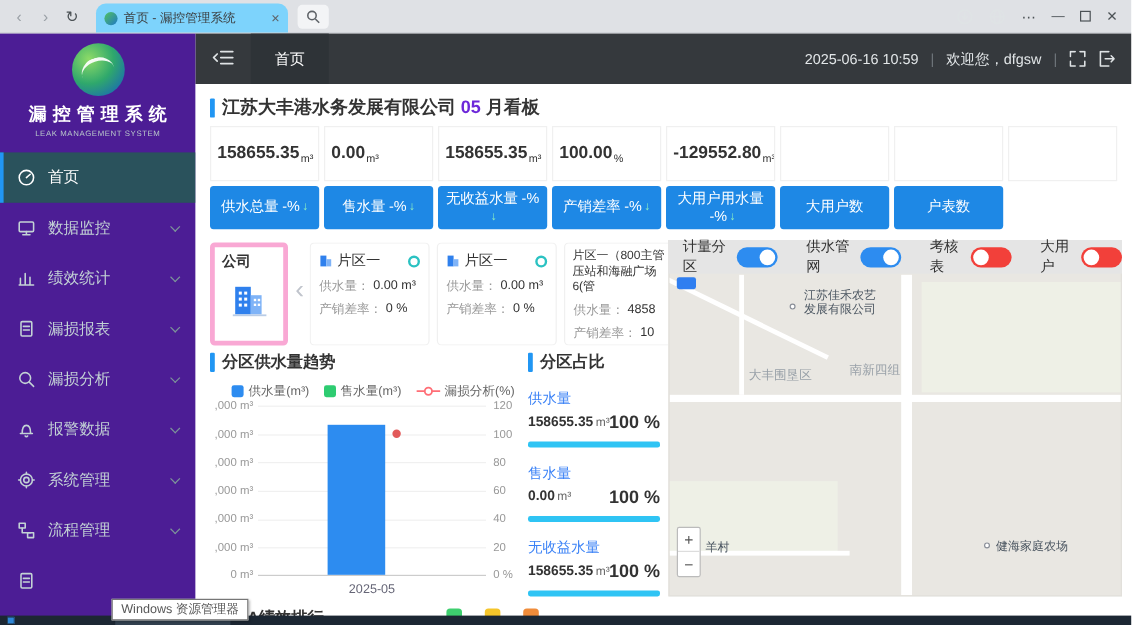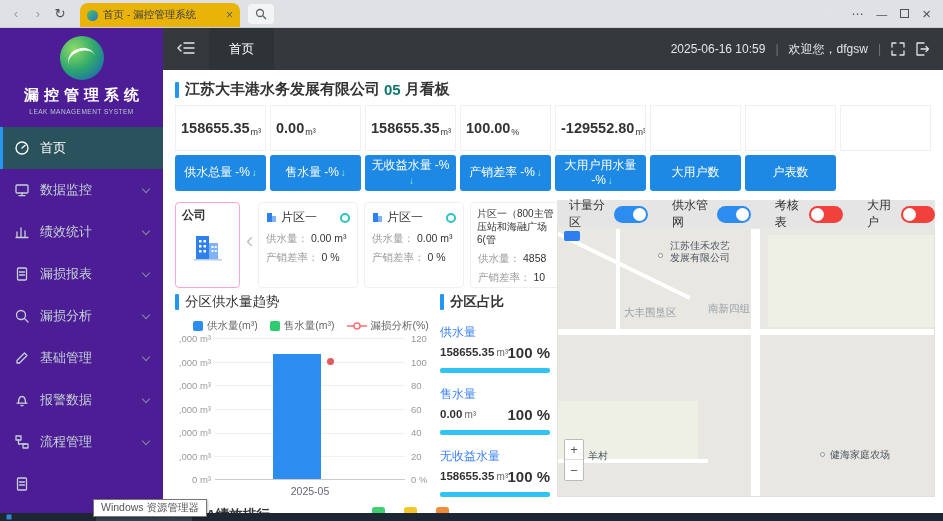--- a/index.html
+++ b/index.html
@@ -2,21 +2,21 @@
 <html><head>
 <meta charset="utf-8">
 <style>
 *{box-sizing:border-box;margin:0;padding:0}
 body{font-family:"Liberation Sans","DejaVu Sans",sans-serif}
 .screen{position:relative;width:943px;height:521px;background:#fff;overflow:hidden;font-size:12px;color:#333}
 
 .chrome{position:absolute;left:0;top:0;right:0;height:28px;background:#dfe1e5;border-bottom:1px solid #c9ccd1;display:flex;align-items:center;padding:0 6px;gap:2px}
 .nav-ico{width:20px;text-align:center;color:#4c5256;font-size:13px;line-height:28px}
 .nav-ico.dim{color:#9aa0a6}
-.chrome-tab{align-self:flex-end;height:24px;width:160px;background:#eab308;border-radius:8px 8px 0 0;display:flex;align-items:center;gap:5px;padding:0 7px;font-size:10.5px;color:#3c4043;margin-left:8px}
+.chrome-tab{align-self:flex-end;height:24px;width:160px;background:#7dd3fc;border-radius:8px 8px 0 0;display:flex;align-items:center;gap:5px;padding:0 7px;font-size:10.5px;color:#3c4043;margin-left:8px}
 .favicon{width:11px;height:11px;border-radius:50%;background:linear-gradient(135deg,#52c15e,#1f78c8);flex:none}
 .tab-title{flex:1;overflow:hidden;white-space:nowrap;text-overflow:ellipsis}
 .tab-close{color:#5f6368;font-size:12px;line-height:1}
 .mini-search{width:26px;height:20px;border-radius:4px;background:#f3f4f6;display:flex;align-items:center;justify-content:center;margin-left:6px}
 .chrome-right{margin-left:auto;display:flex;align-items:center;gap:13px;color:#4c5256;padding-right:6px}
 .win-min{font-size:11px}
 .win-restore{width:9px;height:9px;border:1px solid #4c5256}
 .win-close{font-size:15px;line-height:1}
 
 .sidebar{position:absolute;left:0;top:28px;width:163px;bottom:0;background:#4c1d95}
@@ -37,32 +37,32 @@
 .collapse{padding:0 14px;width:46px}
 .collapse svg{width:18px;height:14px;stroke:#dfe3e5;fill:none;stroke-width:1.4;stroke-linecap:round}
 .page-tab{height:100%;display:flex;align-items:center;padding:0 20px;background:#2e3337;font-size:12.5px;color:#fff}
 .topbar-right{margin-left:auto;display:flex;align-items:center;gap:10px;padding-right:14px;font-size:12px;color:#e2e6e8}
 .tsep{color:#6f777c}
 .tb-ico svg{width:14px;height:14px;stroke:#dfe3e5;fill:none;stroke-width:1.3;stroke-linecap:round;stroke-linejoin:round;display:block}
 
 .content{position:absolute;left:163px;top:70px;right:0;bottom:0;background:#fff;overflow:hidden}
 .board-title{position:absolute;left:12px;top:10px;display:flex;align-items:center;font-size:15px;font-weight:bold;color:#333}
 .accent{width:4px;height:16px;background:#2196f3;border-radius:1px;margin-right:6px}
-.month{color:#0f766e;margin:0 4px}
+.month{color:#6d28d9;margin:0 4px}
 
 .stats-values{position:absolute;left:12px;top:35px;width:756px;display:grid;grid-template-columns:repeat(8,1fr);gap:4px}
 .sv-cell{height:46px;border:1px solid #f0f0f0;display:flex;align-items:center;padding:0 5px;white-space:nowrap;overflow:hidden}
 .sv-val{font-size:14.5px;font-weight:bold;color:#333}
 .sv-unit{font-size:9px;color:#333;margin-left:1px;align-self:flex-end;padding-bottom:13px}
 .stats-btns{position:absolute;left:12px;top:85px;width:756px;display:grid;grid-template-columns:repeat(8,1fr);gap:4px}
 .st-btn{min-height:36px;background:#1e88e5;border-radius:3px;color:#fff;display:flex;flex-wrap:wrap;align-items:center;justify-content:center;text-align:center;font-size:12px;line-height:1.15;padding:3px 5px}
 .st-delta{margin-left:3px}
 .st-arrow{margin-left:2px;color:#8ef0c0;font-size:10px}
 
-.company-card{position:absolute;left:12px;top:132px;width:65px;height:86px;border:1px solid #f9a8d4;border-radius:4px;background:#fff;padding:4px 6px}
+.company-card{position:absolute;left:12px;top:132px;width:65px;height:86px;border:4px solid #f9a8d4;border-radius:4px;background:#fff;padding:4px 6px}
 .company-title{font-size:12px;font-weight:bold;color:#333}
 .company-card svg{display:block;margin:8px auto 0}
 .car-prev{position:absolute;left:83px;top:160px;font-size:22px;color:#c0c4cc;line-height:1}
 .zones{position:absolute;left:95px;top:132px;width:299px;height:86px;display:flex;gap:6px;overflow:hidden}
 .zone-card{flex:0 0 100px;border:1px solid #f0f0f0;border-radius:4px;background:#fff}
 .zc-head{display:flex;align-items:center;gap:4px;padding:6px 7px 0}
 .zc-title{font-size:12px;color:#333}
 .zc-bico svg{display:block}
 .zc-circ{margin-left:auto;width:10px;height:10px;border:2px solid #2bc2c2;border-radius:50%}
 .zc-rows{margin-top:6px}
@@ -85,21 +85,21 @@
 .zoom-btn:first-child{border-bottom:1px solid #ddd}
 .togglebar{position:absolute;left:394px;top:130px;width:378px;height:28px;background:#e5e5e5;display:flex;align-items:center;gap:24px;padding-left:12px;z-index:5}
 .tg-item{display:flex;align-items:center;gap:6px;font-size:12px;color:#333}
 .tgl{width:34px;height:17px;border-radius:9px;position:relative;flex:none}
 .tgl.on{background:#2d8cf0}
 .tgl.off{background:#f2403a}
 .tgl::after{content:"";position:absolute;top:2px;width:13px;height:13px;border-radius:50%;background:#fff}
 .tgl.on::after{right:2px}
 .tgl.off::after{left:2px}
 
-.trend-head{position:absolute;left:12px;top:223px;display:flex;align-items:center;font-size:13.5px;font-weight:normal;color:#333}
+.trend-head{position:absolute;left:12px;top:223px;display:flex;align-items:center;font-size:13.5px;font-weight:bold;color:#333}
 .legend{position:absolute;left:30px;top:249px;display:flex;gap:12px;font-size:10.5px;color:#666;align-items:center}
 .lg-item{display:flex;align-items:center;gap:4px}
 .sw{width:10px;height:10px;border-radius:2px}
 .sw.blue{background:#2d8cf0}
 .sw.green{background:#2ecc71}
 .plot{position:absolute;left:52px;top:268px;width:190px;height:142px;border-bottom:1px solid #ccc}
 .gl{position:absolute;left:0;right:0;height:1px;background:#f0f0f0}
 .gl0{top:0}.gl1{top:24px}.gl2{top:47px}.gl3{top:71px}.gl4{top:95px}.gl5{top:118px}
 .tick{position:absolute;font-size:9.5px;color:#999;white-space:nowrap}
 .lt{right:194px;width:44px;text-align:right}
@@ -211,31 +211,33 @@
       <div class="menu-item">
         <span class="m-ico"><svg viewBox="0 0 16 16">
               <circle cx="7" cy="7" r="4.5"></circle>
               <path d="M10.4 10.4L14 14"></path>
             </svg></span>
         <span>漏损分析</span>
         <span class="caret"></span>
       </div>
       <div class="menu-item">
         <span class="m-ico"><svg viewBox="0 0 16 16">
-              <path d="M3 13v-2.5L10.5 3 13 5.5 5.5 13H3z"></path>
-            </svg></span>
-        <span>基础管理</span>
-        <span class="caret"></span>
-      </div>
-      <div class="menu-item">
-        <span class="m-ico"><svg viewBox="0 0 16 16">
               <path d="M4.5 11c0-4.5 1-6.5 3.5-6.5s3.5 2 3.5 6.5"></path>
               <path d="M3 11.2h10M7 13.3a1.2 1.2 0 0 0 2 0"></path>
             </svg></span>
         <span>报警数据</span>
+        <span class="caret"></span>
+      </div>
+      <div class="menu-item">
+        <span class="m-ico"><svg viewBox="0 0 16 16">
+              <circle cx="8" cy="8" r="2.2"></circle>
+              <circle cx="8" cy="8" r="5"></circle>
+              <path d="M8 1.5V3M8 13v1.5M1.5 8H3M13 8h1.5"></path>
+            </svg></span>
+        <span>系统管理</span>
         <span class="caret"></span>
       </div>
       <div class="menu-item">
         <span class="m-ico"><svg viewBox="0 0 16 16">
               <rect x="2" y="2" width="5" height="4"></rect>
               <rect x="9" y="10" width="5" height="4"></rect>
               <path d="M4.5 6v4h7"></path>
             </svg></span>
         <span>流程管理</span>
         <span class="caret"></span>

